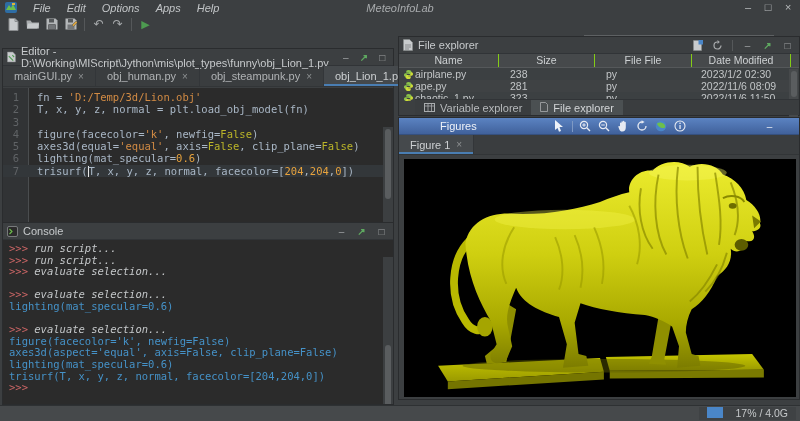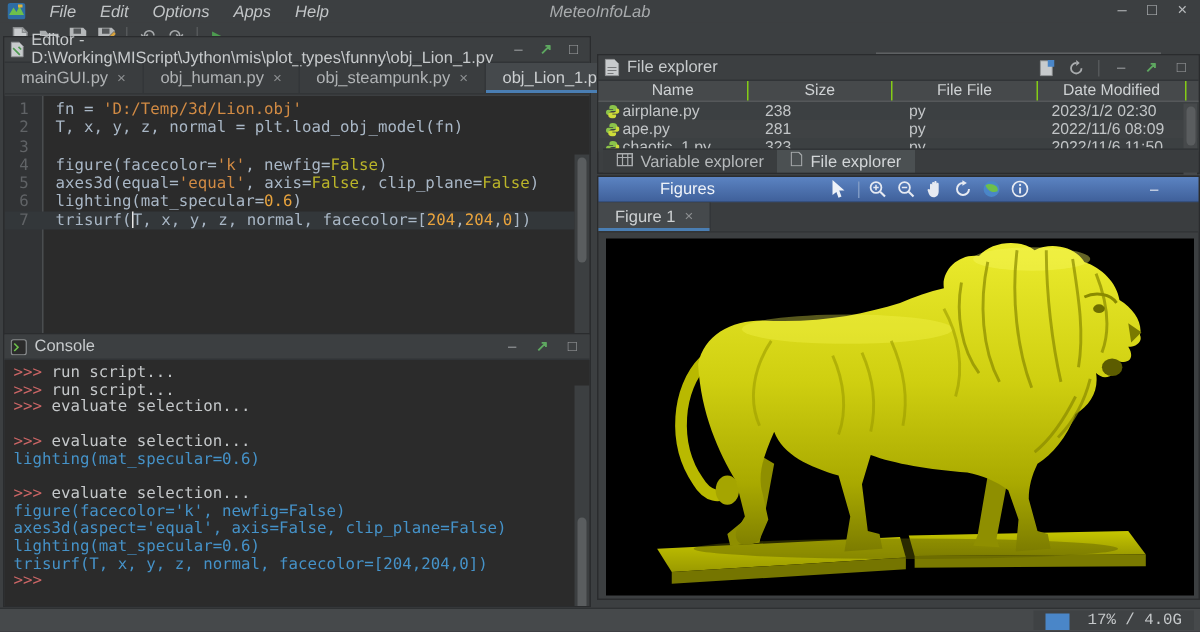--- a/index.html
+++ b/index.html
@@ -35,21 +35,21 @@
   .panel { position:absolute; background:#3c3f41; border:1px solid #2a2c2e; }
   .ptitle { height:17px; display:flex; align-items:center; gap:5px; padding:0 4px;
     background:#3c3f41; border-bottom:1px solid #313437; font-size:11px; color:#c7cacc; }
   .ptitle .sp { flex:1; }
   .pbtn { width:15px; height:14px; display:flex; align-items:center; justify-content:center;
     color:#9da0a2; font-size:10px; }
   .float-arrow { color:#5ea860; font-weight:bold; }
   .psep { width:1px; height:11px; background:#55585a; margin:0 2px; }
 
   
-  #editor-panel { left:2px; top:24px; width:392px; height:229px; }
+  #editor-panel { left:2px; top:48px; width:392px; height:229px; }
   .tabbar { height:21px; display:flex; background:#3a3d3f; border-bottom:1px solid #323537; }
   .tab { display:flex; align-items:center; gap:6px; padding:0 11px; color:#b0b3b5;
     border-right:1px solid #333639; position:relative; }
   .tab.active { background:#45494c; color:#cdd0d2; }
   .tab.active::after { content:""; position:absolute; left:0; right:0; bottom:0; height:2px; background:#4a7eb3; }
   .tab-close { color:#8d9092; font-size:10px; }
   .code-wrap { position:absolute; left:0; top:39px; right:0; bottom:0; background:#2b2b2b;
     font-family:"DejaVu Sans Mono", monospace; font-size:10.5px; line-height:12.3px; overflow:hidden; }
   .gutter-bg { position:absolute; left:0; top:0; bottom:0; width:26px; background:#313335; border-right:1px solid #4a4d4f; }
   #code-lines { position:absolute; left:0; top:3px; right:10px; }
@@ -61,51 +61,51 @@
   .cursor { display:inline-block; width:1px; height:11px; background:#e8e8e8; vertical-align:-2px; }
   .vscroll { position:absolute; right:0; top:39px; bottom:0; width:10px; background:#3c3f41; }
   .vthumb { position:absolute; left:2px; width:6px; border-radius:3px; background:#5a5d5f; }
 
   
   #console-panel { left:2px; top:222px; width:392px; height:183px; }
   .con-wrap { position:absolute; left:0; top:17px; right:0; bottom:0; background:#2b2b2b;
     font-family:"DejaVu Sans Mono", monospace; font-size:10.5px; line-height:11.6px; overflow:hidden; }
   #console-lines { position:absolute; left:6px; top:3px; right:12px; }
   .con-line { height:11.6px; white-space:pre; }
-  .con-p { color:#cc6666; } .con-o { color:#c5c8ca; } .con-b { color:#4592c8; }
+  .con-p { color:#cc6666; } .con-o { color:#c5c8ca;font-style:italic; } .con-b { color:#4592c8; }
   .con-scroll { position:absolute; right:0; top:17px; bottom:0; width:10px; background:#3c3f41; }
 
   
   #fe-panel { left:398px; top:36px; width:402px; height:80px; }
   .fe-header { display:flex; height:14px; background:#46494b; border-bottom:1px solid #55585a; }
   .fe-th { border-right:1px solid #84cc16; text-align:center; color:#ced1d3; font-size:10.5px; line-height:13px; }
   .fe-rows { position:relative; height:33px; overflow:hidden; background:#3f4244; }
   .fe-row { display:flex; height:12px; align-items:center; color:#c2c5c7; font-size:10.5px; }
   .fe-row:nth-child(odd) { background:#3c4042; }
   .fe-cell { overflow:hidden; white-space:nowrap; }
   .fe-icon { width:13px; display:inline-flex; justify-content:center; flex:none; margin-left:3px; }
   .fe-scroll { position:absolute; right:1px; top:32px; width:9px; height:48px; background:#46494b; }
-  .fe-tabs { position:absolute; left:3px; bottom:0; right:0; height:16px; display:flex; background:#3a3d3f; border-top:1px solid #313437; }
+  .fe-tabs { position:absolute; left:16px; bottom:0; right:0; height:16px; display:flex; background:#3a3d3f; border-top:1px solid #313437; }
   .fe-tab { display:flex; align-items:center; gap:5px; padding:0 9px; color:#b6b9bb; }
   .fe-tab.active { background:#4b5052; color:#d2d5d7; }
 
   
   #fig-panel { left:398px; top:117px; width:402px; height:283px; }
   #fig-panel .ptitle { background:linear-gradient(180deg,#5b83c2,#40619b); color:#eef2f8; border-bottom:1px solid #35507e;gap:37px; }
   .fig-tools { display:flex; align-items:center; gap:2px; }
   .fbtn { width:17px; height:15px; display:flex; align-items:center; justify-content:center; color:#e6eaf2; }
   .fig-tabbar { height:20px; display:flex; background:#3a3d3f; border-bottom:1px solid #323537; }
   .fig-canvas { position:absolute; left:5px; top:41px; width:392px; height:238px; background:#000; }
   .fig-canvas svg { display:block; }
 
   
   .statusbar { position:absolute; left:0; top:405px; width:800px; height:16px;
     background:#46494b; border-top:1px solid #2e3133; display:flex; align-items:center; }
-  .mem { position:absolute; right:4px; top:1px; height:13px; display:flex; align-items:flex-end;
-    gap:12px; padding:0 8px; background:#3f4244;font-family:Liberation Mono, monospace; }
+  .mem { position:absolute; right:4px; top:1px; height:13px; display:flex; align-items:flex-start;
+    gap:12px; padding:0 8px; background:#3f4244; }
   .mem-bar { width:16px; height:11px; background:#4a86c8; }
   .mem-text { color:#c5c8ca; font-size:10.5px; }
 
   svg.icon { display:block; }
 </style>
 </head>
 <body>
 
 <div class="app">
 

